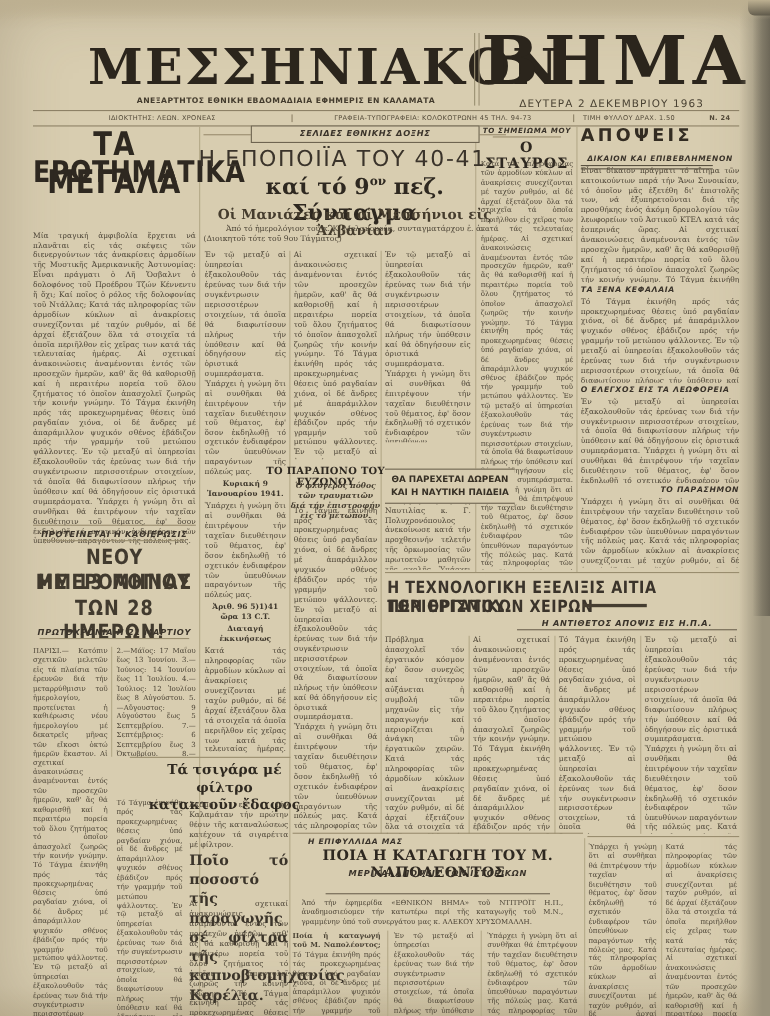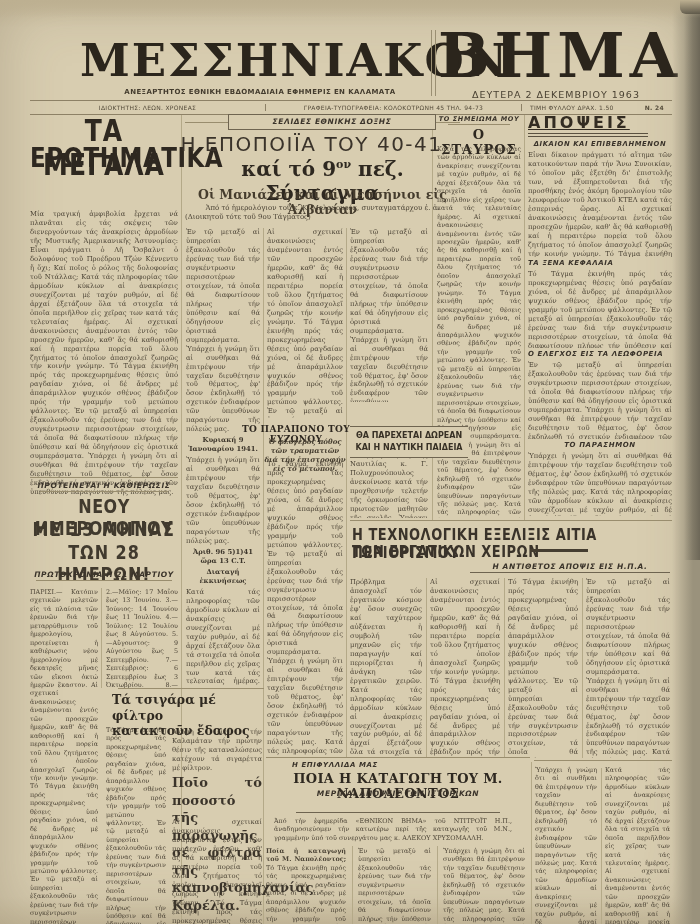--- a/index.html
+++ b/index.html
@@ -128,59 +128,59 @@
   </div>
   <div class="abs body-txt" style="left:350px;top:442px;width:78px;height:76px;">
     <span>ΑΘΗΝΑΙ.— Ὁ ὑπουργός Ἐμπορικῆς Ναυτιλίας κ. Γ. Πολυχρονόπουλος ἀνεκοίνωσε κατά τήν προχθεσινήν τελετήν τῆς ὁρκωμοσίας τῶν πρωτοετῶν μαθητῶν τῆς σχολῆς.</span> <span>Ὑπάρχει ἡ γνώμη ὅτι αἱ συνθῆκαι θά ἐπιτρέψουν τήν ταχεῖαν διευθέτησιν τοῦ θέματος, ἐφ' ὅσον ἐκδηλωθῇ τό σχετικόν ἐνδιαφέρον τῶν ὑπευθύνων παραγόντων τῆς πόλεώς μας.</span>
   </div>
 
   <div class="abs kicker sans" style="left:436px;top:115px;width:86px;font-size:6.5px;">ΤΟ ΣΗΜΕΙΩΜΑ ΜΟΥ</div>
   <div class="abs hrule" style="left:448px;top:124px;width:62px;"></div>
   <div class="abs headline" style="left:436px;top:127px;width:86px;text-align:center;font-size:13px;letter-spacing:1px;">Ο ΣΤΑΥΡΟΣ</div>
   <div class="abs body-txt body-sm" style="left:437px;top:145px;width:84px;height:373px;"><span>Κατά τάς πληροφορίας τῶν ἁρμοδίων κύκλων αἱ ἀνακρίσεις συνεχίζονται μέ ταχύν ρυθμόν, αἱ δέ ἀρχαί ἐξετάζουν ὅλα τά στοιχεῖα τά ὁποῖα περιῆλθον εἰς χεῖρας των κατά τάς τελευταίας ἡμέρας. Αἱ σχετικαί ἀνακοινώσεις ἀναμένονται ἐντός τῶν προσεχῶν ἡμερῶν, καθ' ἅς θά καθορισθῇ καί ἡ περαιτέρω πορεία τοῦ ὅλου ζητήματος τό ὁποῖον ἀπασχολεῖ ζωηρῶς τήν κοινήν γνώμην. Τό Τάγμα ἐκινήθη πρός τάς προκεχωρημένας θέσεις ὑπό ραγδαίαν χιόνα, οἱ δέ ἄνδρες μέ ἀπαράμιλλον ψυχικόν σθένος ἐβάδιζον πρός τήν γραμμήν τοῦ μετώπου ψάλλοντες. Ἐν τῷ μεταξύ αἱ ὑπηρεσίαι ἐξακολουθοῦν τάς ἐρεύνας των διά τήν συγκέντρωσιν περισσοτέρων στοιχείων, τά ὁποῖα θά διαφωτίσουν πλήρως τήν ὑπόθεσιν καί θά ὁδηγήσουν εἰς ὁριστικά συμπεράσματα. Ὑπάρχει ἡ γνώμη ὅτι αἱ συνθῆκαι θά ἐπιτρέψουν τήν ταχεῖαν διευθέτησιν τοῦ θέματος, ἐφ' ὅσον ἐκδηλωθῇ τό σχετικόν ἐνδιαφέρον τῶν ὑπευθύνων παραγόντων τῆς πόλεώς μας. Κατά τάς πληροφορίας τῶν ἁρμοδίων κύκλων αἱ ἀνακρίσεις συνεχίζονται μέ ταχύν ρυθμόν, αἱ δέ ἀρχαί ἐξετάζουν ὅλα τά στοιχεῖα τά ὁποῖα περιῆλθον εἰς χεῖρας των κατά τάς τελευταίας ἡμέρας.</span></div>
 
-  <div class="abs sans headline" style="left:528px;top:113px;width:120px;font-size:16px;letter-spacing:3px;border-bottom:4px double #5a5140;padding-bottom:1px;color:#332c22;text-decoration:underline;">ΑΠΟΨΕΙΣ</div>
+  <div class="abs sans headline" style="left:528px;top:113px;width:120px;font-size:16px;letter-spacing:3px;border-bottom:4px double #5a5140;padding-bottom:18px;color:#332c22;">ΑΠΟΨΕΙΣ</div>
   <div class="abs kicker sans" style="left:528px;top:140px;width:144px;font-size:6.8px;">ΔΙΚΑΙΟΝ ΚΑΙ ΕΠΙΒΕΒΛΗΜΕΝΟΝ</div>
   <div class="abs body-txt" style="left:528px;top:151px;width:144px;height:106px;">
     <span>Εἶναι δίκαιον πράγματι τό αἴτημα τῶν κατοικούντων παρά τήν Ἄνω Συνοικίαν, τό ὁποῖον μᾶς ἐξετέθη δι' ἐπιστολῆς των, νά ἐξυπηρετοῦνται διά τῆς προσθήκης ἑνός ἀκόμη δρομολογίου τῶν λεωφορείων τοῦ Ἀστικοῦ ΚΤΕΛ κατά τάς ἑσπερινάς ὥρας.</span> <span>Αἱ σχετικαί ἀνακοινώσεις ἀναμένονται ἐντός τῶν προσεχῶν ἡμερῶν, καθ' ἅς θά καθορισθῇ καί ἡ περαιτέρω πορεία τοῦ ὅλου ζητήματος τό ὁποῖον ἀπασχολεῖ ζωηρῶς τήν κοινήν γνώμην. Τό Τάγμα ἐκινήθη πρός τάς προκεχωρημένας θέσεις ὑπό ραγδαίαν χιόνα, οἱ δέ ἄνδρες μέ ἀπαράμιλλον ψυχικόν σθένος ἐβάδιζον πρός τήν γραμμήν τοῦ μετώπου ψάλλοντες.</span>
   </div>
   <div class="abs kicker sans" style="left:528px;top:259px;width:144px;font-size:7px;text-align:left;">ΤΑ ΞΕΝΑ ΚΕΦΑΛΑΙΑ</div>
   <div class="abs body-txt" style="left:528px;top:270px;width:144px;height:78px;"><span>Τό Τάγμα ἐκινήθη πρός τάς προκεχωρημένας θέσεις ὑπό ραγδαίαν χιόνα, οἱ δέ ἄνδρες μέ ἀπαράμιλλον ψυχικόν σθένος ἐβάδιζον πρός τήν γραμμήν τοῦ μετώπου ψάλλοντες. Ἐν τῷ μεταξύ αἱ ὑπηρεσίαι ἐξακολουθοῦν τάς ἐρεύνας των διά τήν συγκέντρωσιν περισσοτέρων στοιχείων, τά ὁποῖα θά διαφωτίσουν πλήρως τήν ὑπόθεσιν καί θά ὁδηγήσουν εἰς ὁριστικά συμπεράσματα. Ὑπάρχει ἡ γνώμη ὅτι αἱ συνθῆκαι θά ἐπιτρέψουν τήν ταχεῖαν διευθέτησιν τοῦ θέματος, ἐφ' ὅσον ἐκδηλωθῇ τό σχετικόν ἐνδιαφέρον τῶν ὑπευθύνων παραγόντων τῆς πόλεώς μας.</span></div>
   <div class="abs kicker sans" style="left:528px;top:350px;width:144px;font-size:7px;text-align:left;">Ο ΕΛΕΓΧΟΣ ΕΙΣ ΤΑ ΛΕΩΦΟΡΕΙΑ</div>
   <div class="abs body-txt" style="left:528px;top:361px;width:144px;height:78px;"><span>Ἐν τῷ μεταξύ αἱ ὑπηρεσίαι ἐξακολουθοῦν τάς ἐρεύνας των διά τήν συγκέντρωσιν περισσοτέρων στοιχείων, τά ὁποῖα θά διαφωτίσουν πλήρως τήν ὑπόθεσιν καί θά ὁδηγήσουν εἰς ὁριστικά συμπεράσματα. Ὑπάρχει ἡ γνώμη ὅτι αἱ συνθῆκαι θά ἐπιτρέψουν τήν ταχεῖαν διευθέτησιν τοῦ θέματος, ἐφ' ὅσον ἐκδηλωθῇ τό σχετικόν ἐνδιαφέρον τῶν ὑπευθύνων παραγόντων τῆς πόλεώς μας. Κατά τάς πληροφορίας τῶν ἁρμοδίων κύκλων αἱ ἀνακρίσεις συνεχίζονται μέ ταχύν ρυθμόν, αἱ δέ ἀρχαί ἐξετάζουν ὅλα τά στοιχεῖα τά ὁποῖα περιῆλθον εἰς χεῖρας των κατά τάς τελευταίας ἡμέρας.</span></div>
-  <div class="abs kicker sans" style="left:528px;top:441px;width:144px;font-size:7px;text-align:center;">ΤΟ ΠΑΡΑΣΗΜΟΝ</div>
+  <div class="abs kicker sans" style="left:528px;top:441px;width:144px;font-size:7px;text-align:right;">ΤΟ ΠΑΡΑΣΗΜΟΝ</div>
   <div class="abs body-txt" style="left:528px;top:452px;width:144px;height:64px;"><span>Ὑπάρχει ἡ γνώμη ὅτι αἱ συνθῆκαι θά ἐπιτρέψουν τήν ταχεῖαν διευθέτησιν τοῦ θέματος, ἐφ' ὅσον ἐκδηλωθῇ τό σχετικόν ἐνδιαφέρον τῶν ὑπευθύνων παραγόντων τῆς πόλεώς μας. Κατά τάς πληροφορίας τῶν ἁρμοδίων κύκλων αἱ ἀνακρίσεις συνεχίζονται μέ ταχύν ρυθμόν, αἱ δέ ἀρχαί ἐξετάζουν ὅλα τά στοιχεῖα τά ὁποῖα περιῆλθον εἰς χεῖρας των κατά τάς τελευταίας ἡμέρας.</span></div>
 
   <div class="abs hrule" style="left:350px;top:520px;width:322px;"></div>
   <div class="abs sans headline cond" style="left:352px;top:526px;width:320px;font-size:13px;letter-spacing:.5px;color:#3a332a;">Η ΤΕΧΝΟΛΟΓΙΚΗ ΕΞΕΛΙΞΙΣ ΑΙΤΙΑ ΠΕΡΙΟΡΙΣΜΟΥ</div>
   <div class="abs sans headline cond" style="left:352px;top:543px;font-size:13px;letter-spacing:.5px;color:#3a332a;">ΤΩΝ ΕΡΓΑΤΙΚΩΝ ΧΕΙΡΩΝ</div>
   <div class="abs" style="left:530px;top:549px;width:58px;height:3px;background:#453d30;"></div>
   <div class="abs kicker sans" style="left:470px;top:562px;width:200px;font-size:7.5px;border-bottom:1px solid #6e6450;padding-bottom:1px;">Η ΑΝΤΙΘΕΤΟΣ ΑΠΟΨΙΣ ΕΙΣ Η.Π.Α.</div>
   <div class="abs body-txt" style="left:350px;top:578px;width:72px;height:180px;">
     <span>Πρόβλημα ἀπασχολεῖ τόν ἐργατικόν κόσμον ἐφ' ὅσον συνεχῶς καί ταχύτερον αὐξάνεται ἡ συμβολή τῶν μηχανῶν εἰς τήν παραγωγήν καί περιορίζεται ἡ ἀνάγκη τῶν ἐργατικῶν χειρῶν.</span> <span>Κατά τάς πληροφορίας τῶν ἁρμοδίων κύκλων αἱ ἀνακρίσεις συνεχίζονται μέ ταχύν ρυθμόν, αἱ δέ ἀρχαί ἐξετάζουν ὅλα τά στοιχεῖα τά ὁποῖα περιῆλθον εἰς χεῖρας των κατά τάς τελευταίας ἡμέρας. Αἱ σχετικαί ἀνακοινώσεις ἀναμένονται ἐντός τῶν προσεχῶν ἡμερῶν, καθ' ἅς θά καθορισθῇ καί ἡ περαιτέρω πορεία τοῦ ὅλου ζητήματος τό ὁποῖον ἀπασχολεῖ ζωηρῶς τήν κοινήν γνώμην.</span>
   </div>
   <div class="abs body-txt" style="left:430px;top:578px;width:70px;height:180px;"><span>Αἱ σχετικαί ἀνακοινώσεις ἀναμένονται ἐντός τῶν προσεχῶν ἡμερῶν, καθ' ἅς θά καθορισθῇ καί ἡ περαιτέρω πορεία τοῦ ὅλου ζητήματος τό ὁποῖον ἀπασχολεῖ ζωηρῶς τήν κοινήν γνώμην. Τό Τάγμα ἐκινήθη πρός τάς προκεχωρημένας θέσεις ὑπό ραγδαίαν χιόνα, οἱ δέ ἄνδρες μέ ἀπαράμιλλον ψυχικόν σθένος ἐβάδιζον πρός τήν γραμμήν τοῦ μετώπου ψάλλοντες. Ἐν τῷ μεταξύ αἱ ὑπηρεσίαι ἐξακολουθοῦν τάς ἐρεύνας των διά τήν συγκέντρωσιν περισσοτέρων στοιχείων, τά ὁποῖα θά διαφωτίσουν πλήρως τήν ὑπόθεσιν καί θά ὁδηγήσουν εἰς ὁριστικά συμπεράσματα.</span></div>
   <div class="abs body-txt" style="left:508px;top:578px;width:70px;height:180px;"><span>Τό Τάγμα ἐκινήθη πρός τάς προκεχωρημένας θέσεις ὑπό ραγδαίαν χιόνα, οἱ δέ ἄνδρες μέ ἀπαράμιλλον ψυχικόν σθένος ἐβάδιζον πρός τήν γραμμήν τοῦ μετώπου ψάλλοντες. Ἐν τῷ μεταξύ αἱ ὑπηρεσίαι ἐξακολουθοῦν τάς ἐρεύνας των διά τήν συγκέντρωσιν περισσοτέρων στοιχείων, τά ὁποῖα θά διαφωτίσουν πλήρως τήν ὑπόθεσιν καί θά ὁδηγήσουν εἰς ὁριστικά συμπεράσματα. Ὑπάρχει ἡ γνώμη ὅτι αἱ συνθῆκαι θά ἐπιτρέψουν τήν ταχεῖαν διευθέτησιν τοῦ θέματος, ἐφ' ὅσον ἐκδηλωθῇ τό σχετικόν ἐνδιαφέρον τῶν ὑπευθύνων παραγόντων τῆς πόλεώς μας.</span></div>
   <div class="abs body-txt" style="left:586px;top:578px;width:84px;height:180px;"><span>Ἐν τῷ μεταξύ αἱ ὑπηρεσίαι ἐξακολουθοῦν τάς ἐρεύνας των διά τήν συγκέντρωσιν περισσοτέρων στοιχείων, τά ὁποῖα θά διαφωτίσουν πλήρως τήν ὑπόθεσιν καί θά ὁδηγήσουν εἰς ὁριστικά συμπεράσματα. Ὑπάρχει ἡ γνώμη ὅτι αἱ συνθῆκαι θά ἐπιτρέψουν τήν ταχεῖαν διευθέτησιν τοῦ θέματος, ἐφ' ὅσον ἐκδηλωθῇ τό σχετικόν ἐνδιαφέρον τῶν ὑπευθύνων παραγόντων τῆς πόλεώς μας. Κατά τάς πληροφορίας τῶν ἁρμοδίων κύκλων αἱ ἀνακρίσεις συνεχίζονται μέ ταχύν ρυθμόν, αἱ δέ ἀρχαί ἐξετάζουν ὅλα τά στοιχεῖα τά ὁποῖα περιῆλθον εἰς χεῖρας των κατά τάς τελευταίας ἡμέρας.</span></div>
 
   <div class="abs hrule" style="left:534px;top:760px;width:138px;"></div>
   <div class="abs body-txt body-sm" style="left:535px;top:766px;width:62px;height:158px;"><span>Ὑπάρχει ἡ γνώμη ὅτι αἱ συνθῆκαι θά ἐπιτρέψουν τήν ταχεῖαν διευθέτησιν τοῦ θέματος, ἐφ' ὅσον ἐκδηλωθῇ τό σχετικόν ἐνδιαφέρον τῶν ὑπευθύνων παραγόντων τῆς πόλεώς μας. Κατά τάς πληροφορίας τῶν ἁρμοδίων κύκλων αἱ ἀνακρίσεις συνεχίζονται μέ ταχύν ρυθμόν, αἱ δέ ἀρχαί ἐξετάζουν ὅλα τά στοιχεῖα τά ὁποῖα περιῆλθον εἰς χεῖρας των κατά τάς τελευταίας ἡμέρας. Αἱ σχετικαί ἀνακοινώσεις ἀναμένονται ἐντός τῶν προσεχῶν ἡμερῶν, καθ' ἅς θά καθορισθῇ καί ἡ περαιτέρω πορεία τοῦ ὅλου ζητήματος τό ὁποῖον ἀπασχολεῖ ζωηρῶς τήν κοινήν γνώμην.</span></div>
   <div class="abs body-txt body-sm" style="left:605px;top:766px;width:65px;height:158px;"><span>Κατά τάς πληροφορίας τῶν ἁρμοδίων κύκλων αἱ ἀνακρίσεις συνεχίζονται μέ ταχύν ρυθμόν, αἱ δέ ἀρχαί ἐξετάζουν ὅλα τά στοιχεῖα τά ὁποῖα περιῆλθον εἰς χεῖρας των κατά τάς τελευταίας ἡμέρας. Αἱ σχετικαί ἀνακοινώσεις ἀναμένονται ἐντός τῶν προσεχῶν ἡμερῶν, καθ' ἅς θά καθορισθῇ καί ἡ περαιτέρω πορεία τοῦ ὅλου ζητήματος τό ὁποῖον ἀπασχολεῖ ζωηρῶς τήν κοινήν γνώμην. Τό Τάγμα ἐκινήθη πρός τάς προκεχωρημένας θέσεις ὑπό ραγδαίαν χιόνα, οἱ δέ ἄνδρες μέ ἀπαράμιλλον ψυχικόν σθένος ἐβάδιζον πρός τήν γραμμήν τοῦ μετώπου ψάλλοντες.</span></div>
 
   <div class="abs hrule" style="left:118px;top:688px;width:146px;"></div>
-  <div class="abs headline" style="left:112px;top:692px;width:152px;font-size:12.5px;line-height:1.25;color:#2f2920;">
+  <div class="abs headline" style="left:128px;top:692px;width:152px;text-align:center;font-size:12.5px;line-height:1.25;color:#2f2920;">
     <div>Τά τσιγάρα μέ φίλτρο</div>
     <div>κατακτοῦν ἔδαφος</div>
   </div>
   <div class="abs body-txt" style="left:172px;top:728px;width:90px;height:44px;"><span>Ἀκόμη εἰς τήν Καλαμάταν τήν πρώτην θέσιν τῆς καταναλώσεως κατέχουν τά σιγαρέττα μέ φίλτρον.</span></div>
   <div class="abs" style="left:172px;top:774px;width:90px;font-size:13px;font-weight:bold;line-height:1.35;text-align:justify;color:#3b342a;">Ποῖο τό ποσοστό τῆς παραγωγῆς σέ φίλτρα τῆς καπνοβιομηχανίας Καρέλια.</div>
   <div class="abs body-txt" style="left:172px;top:818px;width:90px;height:106px;"><span>Αἱ σχετικαί ἀνακοινώσεις ἀναμένονται ἐντός τῶν προσεχῶν ἡμερῶν, καθ' ἅς θά καθορισθῇ καί ἡ περαιτέρω πορεία τοῦ ὅλου ζητήματος τό ὁποῖον ἀπασχολεῖ ζωηρῶς τήν κοινήν γνώμην. Τό Τάγμα ἐκινήθη πρός τάς προκεχωρημένας θέσεις ὑπό ραγδαίαν χιόνα, οἱ δέ ἄνδρες μέ ἀπαράμιλλον ψυχικόν σθένος ἐβάδιζον πρός τήν γραμμήν τοῦ μετώπου ψάλλοντες. Ἐν τῷ μεταξύ αἱ ὑπηρεσίαι ἐξακολουθοῦν τάς ἐρεύνας των διά τήν συγκέντρωσιν περισσοτέρων στοιχείων, τά ὁποῖα θά διαφωτίσουν πλήρως τήν ὑπόθεσιν καί θά ὁδηγήσουν εἰς ὁριστικά συμπεράσματα.</span></div>
 
   <div class="abs hrule" style="left:266px;top:757px;width:264px;"></div>
-  <div class="abs kicker sans" style="left:268px;top:761px;width:110px;font-size:7px;text-align:right;">Η ΕΠΙΦΥΛΛΙΔΑ ΜΑΣ</div>
+  <div class="abs kicker sans" style="left:268px;top:761px;width:110px;font-size:7px;text-align:center;">Η ΕΠΙΦΥΛΛΙΔΑ ΜΑΣ</div>
   <div class="abs headline" style="left:266px;top:771px;width:264px;text-align:center;font-size:13px;letter-spacing:.3px;">ΠΟΙΑ Η ΚΑΤΑΓΩΓΗ ΤΟΥ Μ. ΝΑΠΟΛΕΟΝΤΟΣ</div>
   <div class="abs kicker sans" style="left:296px;top:789px;width:204px;font-size:7.5px;border-bottom:1px solid #6e6450;padding-bottom:14px;">ΜΕΡΙΚΑΙ ΑΠΟΨΕΙΣ ΤΩΝ ΙΣΤΟΡΙΚΩΝ</div>
   <div class="abs body-txt body-sm" style="left:274px;top:803px;width:238px;height:40px;margin-top:14px;"><span>Ἀπό τήν ἐφημερίδα «ΕΘΝΙΚΟΝ ΒΗΜΑ» τοῦ ΝΤΙΤΡΟΪΤ Η.Π., ἀναδημοσιεύομεν τήν κατωτέρω περί τῆς καταγωγῆς τοῦ Μ.Ν., γραμμένην ὑπό τοῦ συνεργάτου μας κ. ΑΛΕΚΟΥ ΧΡΥΣΟΜΑΛΛΗ.</span></div>
   <div class="abs body-txt body-sm" style="left:266px;top:847px;width:80px;height:77px;">
     <span style="font-weight:bold;">Ποία ἡ καταγωγή τοῦ Μ. Ναπολέοντος;</span> <span>Τό Τάγμα ἐκινήθη πρός τάς προκεχωρημένας θέσεις ὑπό ραγδαίαν χιόνα, οἱ δέ ἄνδρες μέ ἀπαράμιλλον ψυχικόν σθένος ἐβάδιζον πρός τήν γραμμήν τοῦ μετώπου ψάλλοντες. Ἐν τῷ μεταξύ αἱ ὑπηρεσίαι ἐξακολουθοῦν τάς ἐρεύνας των διά τήν συγκέντρωσιν περισσοτέρων στοιχείων, τά ὁποῖα θά διαφωτίσουν πλήρως τήν ὑπόθεσιν καί θά ὁδηγήσουν εἰς ὁριστικά συμπεράσματα.</span>
   </div>
   <div class="abs body-txt body-sm" style="left:358px;top:847px;width:73px;height:77px;"><span>Ἐν τῷ μεταξύ αἱ ὑπηρεσίαι ἐξακολουθοῦν τάς ἐρεύνας των διά τήν συγκέντρωσιν περισσοτέρων στοιχείων, τά ὁποῖα θά διαφωτίσουν πλήρως τήν ὑπόθεσιν καί θά ὁδηγήσουν εἰς ὁριστικά συμπεράσματα. Ὑπάρχει ἡ γνώμη ὅτι αἱ συνθῆκαι θά ἐπιτρέψουν τήν ταχεῖαν διευθέτησιν τοῦ θέματος, ἐφ' ὅσον ἐκδηλωθῇ τό σχετικόν ἐνδιαφέρον τῶν ὑπευθύνων παραγόντων τῆς πόλεώς μας.</span></div>
   <div class="abs body-txt body-sm" style="left:443px;top:847px;width:82px;height:77px;"><span>Ὑπάρχει ἡ γνώμη ὅτι αἱ συνθῆκαι θά ἐπιτρέψουν τήν ταχεῖαν διευθέτησιν τοῦ θέματος, ἐφ' ὅσον ἐκδηλωθῇ τό σχετικόν ἐνδιαφέρον τῶν ὑπευθύνων παραγόντων τῆς πόλεώς μας. Κατά τάς πληροφορίας τῶν ἁρμοδίων κύκλων αἱ ἀνακρίσεις συνεχίζονται μέ ταχύν ρυθμόν, αἱ δέ ἀρχαί ἐξετάζουν ὅλα τά στοιχεῖα τά ὁποῖα περιῆλθον εἰς χεῖρας των κατά τάς τελευταίας ἡμέρας.</span></div>
 
   <div class="abs" style="left:672px;top:0;width:28px;height:924px;background:linear-gradient(90deg,rgba(130,122,102,0),#9a927c 75%);"></div>

